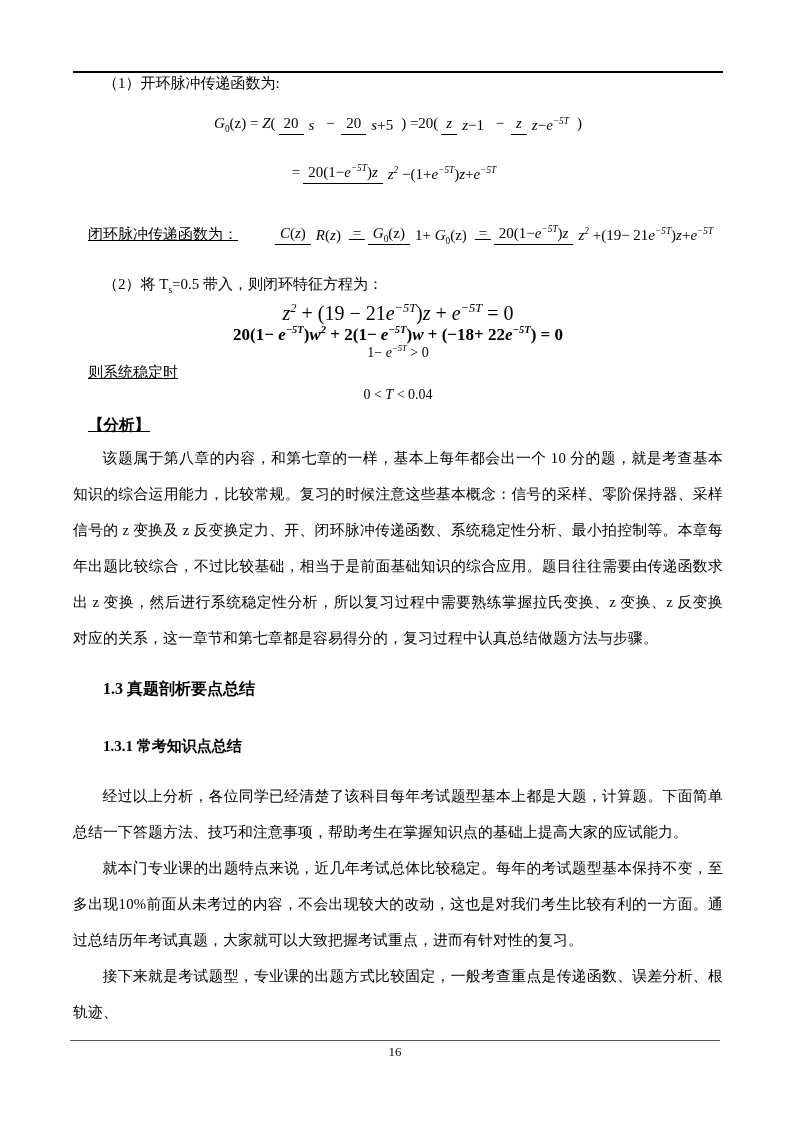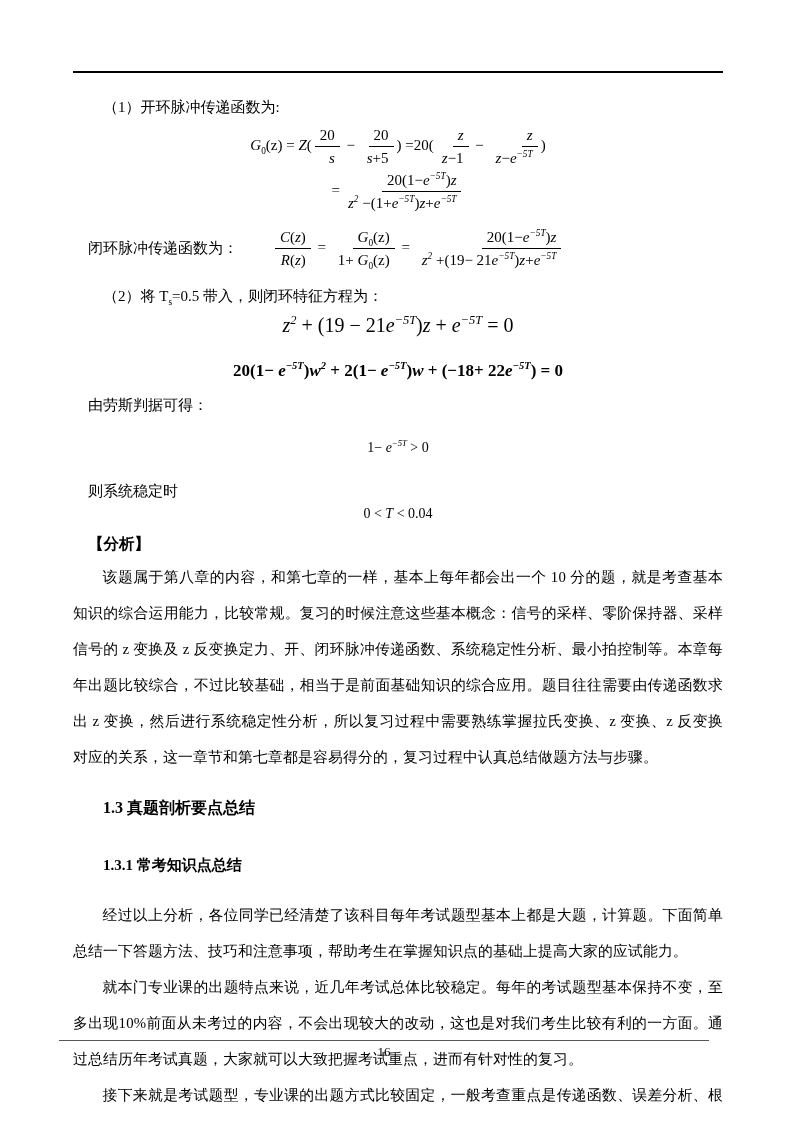--- a/index.html
+++ b/index.html
@@ -5,45 +5,45 @@
   html,body{margin:0;padding:0;}
   body{
     width:794px;height:1123px;background:#ffffff;color:#000;
     font-family:"Liberation Serif","DejaVu Serif",serif;
     position:relative;overflow:hidden;
   }
   .content{position:absolute;left:73px;top:0;width:650px;}
   .top-rule{border:none;border-top:2px solid #000;margin:71px 0 0 0;}
   .p-label{font-size:15px;line-height:21px;margin:0;}
   .indent-2{padding-left:30px;}
-  .indent-1{padding-left:15px;}
+  .indent-1{padding-left:15px;text-decoration:underline;}
   .para{
     font-size:14.8px;line-height:36px;text-align:justify;margin:0;
     text-indent:2em;letter-spacing:0.2px;
   }
   .math{font-family:"Liberation Serif","DejaVu Serif",serif;line-height:1.2;}
   .math .it{font-style:italic;}
   .math sup{font-size:0.62em;font-style:italic;line-height:0;vertical-align:super;}
   .math sub{font-size:0.62em;line-height:0;vertical-align:sub;}
-  .frac{display:inline-flex;flex-direction:column;align-items:flex-end;vertical-align:middle;margin:0 3px;}
+  .frac{display:inline-flex;flex-direction:row;align-items:flex-start;vertical-align:middle;margin:12px 3px;}
   .frac>.num{display:block;padding:0 5px 2px;border-bottom:1.4px solid #000;}
   .frac>.den{display:block;padding:2px 5px 0;}
   .center{text-align:center;}
   .f-std{font-size:15px;}
   .f-big{font-size:20px;}
   .f-bold{font-size:17px;font-weight:bold;}
   .f-ineq{font-size:14px;}
   .closed-row{display:flex;align-items:center;gap:34px;margin-top:16px;}
-  .mt8{margin-top:8px;} .mt4{margin-top:4px;} .mt10{margin-top:24px;}
+  .mt8{margin-top:8px;} .mt4{margin-top:4px;} .mt10{margin-top:0;}
   .mt14{margin-top:14px;} .mt18{margin-top:18px;}
   .analysis-title{font-size:15.5px;font-weight:bold;line-height:22px;margin:10px 0 4px 0;}
   .h2{font-size:16px;font-weight:bold;margin:22px 0 12px 0;padding-left:30px;line-height:22px;}
   .h3{font-size:15px;font-weight:bold;margin:36px 0 0 0;padding-left:30px;line-height:20px;}
   .para-group{margin-top:22px;}
-  .footer{position:absolute;left:59px;top:1040px;width:650px;}
+  .footer{position:absolute;left:70px;top:1040px;width:650px;}
   .footer-rule{border:none;border-top:1px solid #555;margin:0;}
   .page-num{text-align:center;font-size:13px;margin-top:3px;}
 </style>
 </head>
 <body>
 
 <div class="content">
 
   <hr class="top-rule">
 
@@ -82,21 +82,20 @@
         </span></span>
   </div>
 
   <p class="p-label indent-2 mt18 math" style="font-size:15px;"><span>（2）将 T</span><sub>s</sub><span>=0.5 带入，则闭环特征方程为：</span></p>
 
   <div class="center math f-big mt8"><span class="it">z</span><sup>2</sup><span> + (19 − 21</span><span class="it">e</span><sup>−5T</sup><span>)</span><span class="it">z</span><span> + </span><span class="it">e</span><sup>−5T</sup><span> = 0</span></div>
 
 
   <div class="center math f-bold mt10"><span>20(1− </span><span class="it">e</span><sup>−5T</sup><span>)</span><span class="it">w</span><sup>2</sup><span> + 2(1− </span><span class="it">e</span><sup>−5T</sup><span>)</span><span class="it">w</span><span> + (−18+ 22</span><span class="it">e</span><sup>−5T</sup><span>) = 0</span></div>
 
-  <p class="p-label indent-1 mt14">由劳斯判据可得：</p>
 
   <div class="center math f-ineq mt10"><span>1− </span><span class="it">e</span><sup>−5T</sup><span> &gt; 0</span></div>
 
 
   <p class="p-label indent-1 mt10">则系统稳定时</p>
 
   <div class="center math f-ineq mt4"><span>0 &lt; </span><span class="it">T</span><span> &lt; 0.04</span></div>
 
   <p class="analysis-title indent-1">【分析】</p>
 

